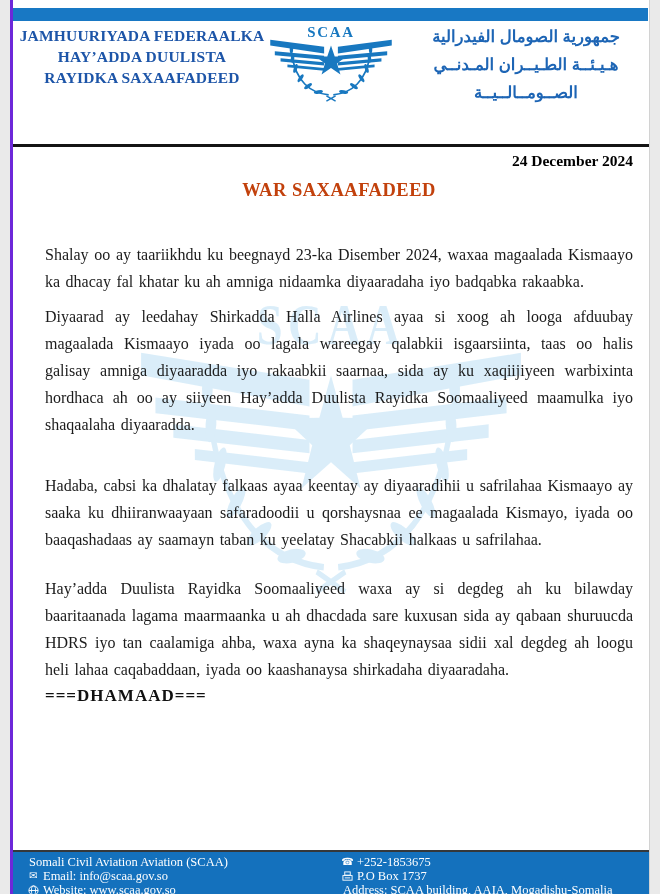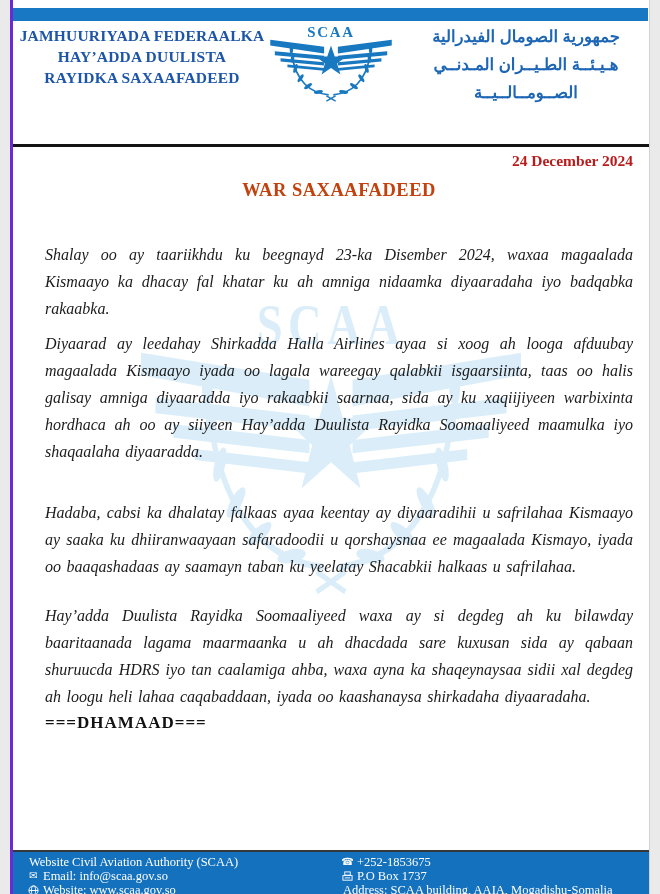--- a/index.html
+++ b/index.html
@@ -46,30 +46,29 @@
   .watermark{
     position:absolute;left:50%;top:268px;transform:translateX(-50%);
     width:430px;height:335px;color:#d9edf9;opacity:.95;z-index:0;
   }
   
   .content{
     position:absolute;left:32px;width:588px;top:0;z-index:1;
   }
   .date-line{
     margin-top:152px;text-align:right;font-weight:bold;font-size:15.5px;
-    color:#b91c1c;
+    color:#000000;
   }
   .doc-title{
     margin-top:10px;text-align:center;font-weight:bold;font-size:18.5px;
     letter-spacing:.5px;color:#c2410c;
   }
   .para{
     margin:0;text-align:justify;font-size:16px;line-height:27px;color:#1b1b1b;
     word-spacing:1.5px;
-    font-style:italic;
   }
   .p1{margin-top:40px;}
   .p2{margin-top:8px;}
   .p3{margin-top:34px;}
   .p4{margin-top:28px;}
   .p5{margin-top:22px;}
   .end-marker{
     margin-top:3px;font-weight:bold;font-size:17px;color:#111;
     letter-spacing:1px;
   }
@@ -164,21 +163,21 @@
     <p class="para p1">Shalay oo ay taariikhdu ku beegnayd 23-ka Disember 2024, waxaa magaalada Kismaayo ka dhacay fal khatar ku ah amniga nidaamka diyaaradaha iyo badqabka rakaabka.</p>
     <p class="para p2">Diyaarad ay leedahay Shirkadda Halla Airlines ayaa si xoog ah looga afduubay magaalada Kismaayo iyada oo lagala wareegay qalabkii isgaarsiinta, taas oo halis galisay amniga diyaaradda iyo rakaabkii saarnaa, sida ay ku xaqiijiyeen warbixinta hordhaca ah oo ay siiyeen Hay’adda Duulista Rayidka Soomaaliyeed maamulka iyo shaqaalaha diyaaradda.</p>
     <p class="para p3">Hadaba, cabsi ka dhalatay falkaas ayaa keentay ay diyaaradihii u safrilahaa Kismaayo ay saaka ku dhiiranwaayaan safaradoodii u qorshaysnaa ee magaalada Kismayo, iyada oo baaqashadaas ay saamayn taban ku yeelatay Shacabkii halkaas u safrilahaa.</p>
     <p class="para p5">Hay’adda Duulista Rayidka Soomaaliyeed waxa ay si degdeg ah ku bilawday baaritaanada lagama maarmaanka u ah dhacdada sare kuxusan sida ay qabaan shuruucda HDRS iyo tan caalamiga ahba, waxa ayna ka shaqeynaysaa sidii xal degdeg ah loogu heli lahaa caqabaddaan, iyada oo kaashanaysa shirkadaha diyaaradaha.</p>
     <div class="end-marker">===DHAMAAD===</div>
   </div>
 
   <div class="footer">
     <div class="f-col f-left">
       <div class="f-row no-icon">
-        <span>Website Civil Aviation Authority (SCAA)</span>
+        <span>Somali Civil Aviation Aviation (SCAA)</span>
       </div>
       <div class="f-row">
         <span class="ficon">✉</span>
         <span>Email: info@scaa.gov.so</span>
       </div>
       <div class="f-row">
         <span class="ficon">
           <svg width="11" height="11" viewBox="0 0 12 12">
             <circle cx="6" cy="6" r="5" fill="none" stroke="#fff" stroke-width="1"></circle>
             <ellipse cx="6" cy="6" rx="2.3" ry="5" fill="none" stroke="#fff" stroke-width="1"></ellipse>

